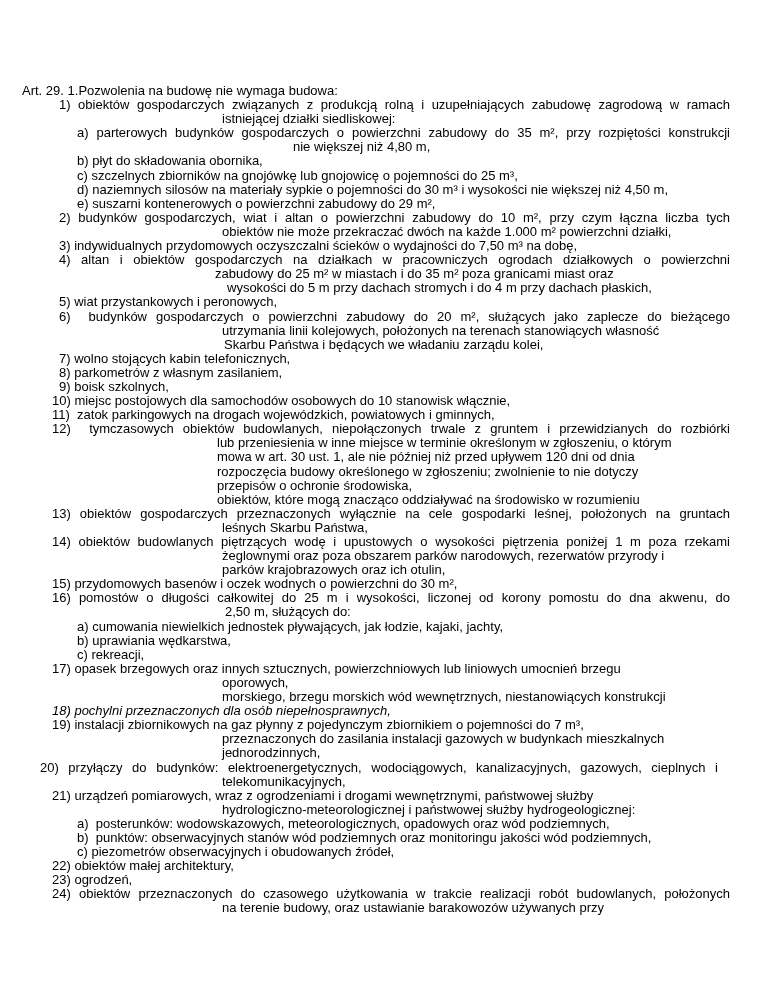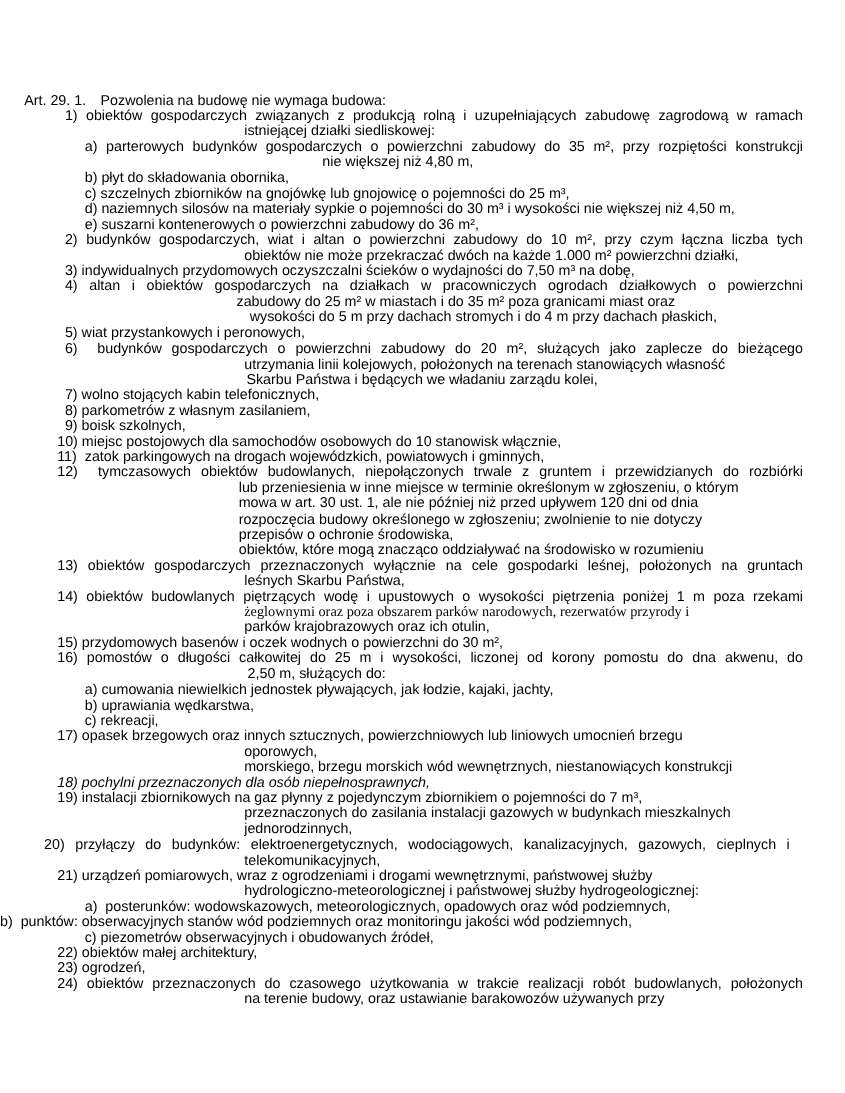--- a/index.html
+++ b/index.html
@@ -18,21 +18,20 @@
   .page {
     position: relative;
     width: 768px;
     height: 994px;
     background: #ffffff;
     padding-top: 84px;
     box-sizing: border-box;
   }
   .heading {
     display: flex;
-    gap: 13px;
     margin-left: 22px;
     line-height: 14.1px;
     height: 14.1px;
     white-space: pre;
   }
   .line {
     line-height: 14.1px;
     height: 14.1px;
     white-space: pre;
   }
@@ -52,21 +51,21 @@
     <span>Pozwolenia na budowę nie wymaga budowa:</span>
   </div>
   <div id="article-body">
       <div class="line just" style="margin-left: 59px; width: 671px;">1) obiektów gospodarczych związanych z produkcją rolną i uzupełniających zabudowę zagrodową w ramach</div>
       <div class="line" style="margin-left: 222px;">istniejącej działki siedliskowej:</div>
       <div class="line just" style="margin-left: 77px; width: 653px;">a) parterowych budynków gospodarczych o powierzchni zabudowy do 35 m², przy rozpiętości konstrukcji</div>
       <div class="line" style="margin-left: 293px;">nie większej niż 4,80 m,</div>
       <div class="line" style="margin-left: 77px;">b) płyt do składowania obornika,</div>
       <div class="line" style="margin-left: 77px;">c) szczelnych zbiorników na gnojówkę lub gnojowicę o pojemności do 25 m³,</div>
       <div class="line" style="margin-left: 77px;">d) naziemnych silosów na materiały sypkie o pojemności do 30 m³ i wysokości nie większej niż 4,50 m,</div>
-      <div class="line" style="margin-left: 77px;">e) suszarni kontenerowych o powierzchni zabudowy do 36 m²,</div>
+      <div class="line" style="margin-left: 77px;">e) suszarni kontenerowych o powierzchni zabudowy do 29 m²,</div>
       <div class="line just" style="margin-left: 59px; width: 671px;">2) budynków gospodarczych, wiat i altan o powierzchni zabudowy do 10 m², przy czym łączna liczba tych</div>
       <div class="line" style="margin-left: 222px;">obiektów nie może przekraczać dwóch na każde 1.000 m² powierzchni działki,</div>
       <div class="line" style="margin-left: 59px;">3) indywidualnych przydomowych oczyszczalni ścieków o wydajności do 7,50 m³ na dobę,</div>
       <div class="line just" style="margin-left: 59px; width: 671px;">4) altan i obiektów gospodarczych na działkach w pracowniczych ogrodach działkowych o powierzchni</div>
       <div class="line" style="margin-left: 215px;">zabudowy do 25 m² w miastach i do 35 m² poza granicami miast oraz</div>
       <div class="line" style="margin-left: 227px;">wysokości do 5 m przy dachach stromych i do 4 m przy dachach płaskich,</div>
       <div class="line" style="margin-left: 59px;">5) wiat przystankowych i peronowych,</div>
       <div class="line just" style="margin-left: 59px; width: 671px;">6)&nbsp; budynków gospodarczych o powierzchni zabudowy do 20 m², służących jako zaplecze do bieżącego</div>
       <div class="line" style="margin-left: 222px;">utrzymania linii kolejowych, położonych na terenach stanowiących własność</div>
       <div class="line" style="margin-left: 224px;">Skarbu Państwa i będących we władaniu zarządu kolei,</div>
@@ -77,40 +76,40 @@
       <div class="line" style="margin-left: 52px;">11)&nbsp; zatok parkingowych na drogach wojewódzkich, powiatowych i gminnych,</div>
       <div class="line just" style="margin-left: 52px; width: 678px;">12)&nbsp; tymczasowych obiektów budowlanych, niepołączonych trwale z gruntem i przewidzianych do rozbiórki</div>
       <div class="line" style="margin-left: 217px;">lub przeniesienia w inne miejsce w terminie określonym w zgłoszeniu, o którym</div>
       <div class="line" style="margin-left: 217px;">mowa w art. 30 ust. 1, ale nie później niż przed upływem 120 dni od dnia</div>
       <div class="line" style="margin-left: 217px;">rozpoczęcia budowy określonego w zgłoszeniu; zwolnienie to nie dotyczy</div>
       <div class="line" style="margin-left: 217px;">przepisów o ochronie środowiska,</div>
       <div class="line" style="margin-left: 217px;">obiektów, które mogą znacząco oddziaływać na środowisko w rozumieniu</div>
       <div class="line just" style="margin-left: 52px; width: 678px;">13) obiektów gospodarczych przeznaczonych wyłącznie na cele gospodarki leśnej, położonych na gruntach</div>
       <div class="line" style="margin-left: 222px;">leśnych Skarbu Państwa,</div>
       <div class="line just" style="margin-left: 52px; width: 678px;">14) obiektów budowlanych piętrzących wodę i upustowych o wysokości piętrzenia poniżej 1 m poza rzekami</div>
-      <div class="line" style="margin-left: 222px; font-family: Liberation Serif, serif;">żeglownymi oraz poza obszarem parków narodowych, rezerwatów przyrody i</div>
+      <div class="line" style="margin-left: 222px;">żeglownymi oraz poza obszarem parków narodowych, rezerwatów przyrody i</div>
       <div class="line" style="margin-left: 222px;">parków krajobrazowych oraz ich otulin,</div>
       <div class="line" style="margin-left: 52px;">15) przydomowych basenów i oczek wodnych o powierzchni do 30 m²,</div>
       <div class="line just" style="margin-left: 52px; width: 678px;">16) pomostów o długości całkowitej do 25 m i wysokości, liczonej od korony pomostu do dna akwenu, do</div>
       <div class="line" style="margin-left: 225px;">2,50 m, służących do:</div>
       <div class="line" style="margin-left: 77px;">a) cumowania niewielkich jednostek pływających, jak łodzie, kajaki, jachty,</div>
       <div class="line" style="margin-left: 77px;">b) uprawiania wędkarstwa,</div>
       <div class="line" style="margin-left: 77px;">c) rekreacji,</div>
       <div class="line" style="margin-left: 52px;">17) opasek brzegowych oraz innych sztucznych, powierzchniowych lub liniowych umocnień brzegu</div>
       <div class="line" style="margin-left: 222px;">oporowych,</div>
       <div class="line" style="margin-left: 222px;">morskiego, brzegu morskich wód wewnętrznych, niestanowiących konstrukcji</div>
       <div class="line" style="margin-left: 52px; font-style: italic;">18) pochylni przeznaczonych dla osób niepełnosprawnych,</div>
       <div class="line" style="margin-left: 52px;">19) instalacji zbiornikowych na gaz płynny z pojedynczym zbiornikiem o pojemności do 7 m³,</div>
       <div class="line" style="margin-left: 222px;">przeznaczonych do zasilania instalacji gazowych w budynkach mieszkalnych</div>
       <div class="line" style="margin-left: 222px;">jednorodzinnych,</div>
       <div class="line just" style="margin-left: 40px; width: 678px;">20) przyłączy do budynków: elektroenergetycznych, wodociągowych, kanalizacyjnych, gazowych, cieplnych i</div>
       <div class="line" style="margin-left: 222px;">telekomunikacyjnych,</div>
       <div class="line" style="margin-left: 52px;">21) urządzeń pomiarowych, wraz z ogrodzeniami i drogami wewnętrznymi, państwowej służby</div>
       <div class="line" style="margin-left: 222px;">hydrologiczno-meteorologicznej i państwowej służby hydrogeologicznej:</div>
       <div class="line" style="margin-left: 77px;">a)&nbsp; posterunków: wodowskazowych, meteorologicznych, opadowych oraz wód podziemnych,</div>
-      <div class="line" style="">b)&nbsp; punktów: obserwacyjnych stanów wód podziemnych oraz monitoringu jakości wód podziemnych,</div>
+      <div class="line" style="margin-left: 77px;">b)&nbsp; punktów: obserwacyjnych stanów wód podziemnych oraz monitoringu jakości wód podziemnych,</div>
       <div class="line" style="margin-left: 77px;">c) piezometrów obserwacyjnych i obudowanych źródeł,</div>
       <div class="line" style="margin-left: 52px;">22) obiektów małej architektury,</div>
       <div class="line" style="margin-left: 52px;">23) ogrodzeń,</div>
       <div class="line just" style="margin-left: 52px; width: 678px;">24) obiektów przeznaczonych do czasowego użytkowania w trakcie realizacji robót budowlanych, położonych</div>
       <div class="line" style="margin-left: 222px;">na terenie budowy, oraz ustawianie barakowozów używanych przy</div>
     </div>
 </div>
 
 </body></html>

